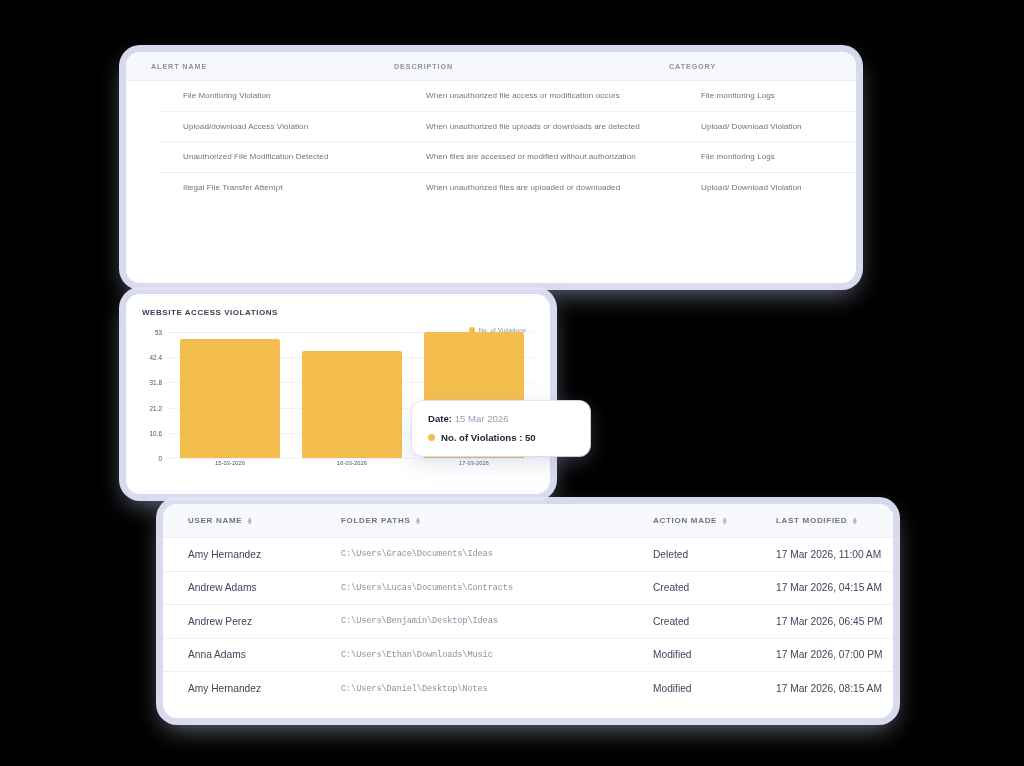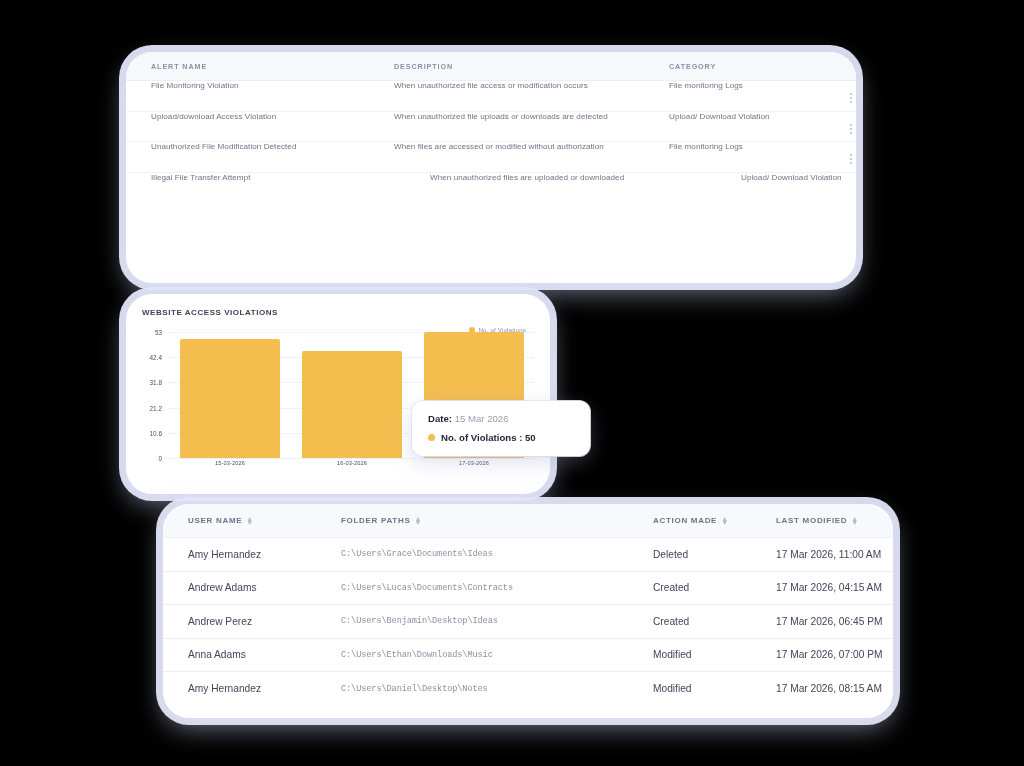--- a/index.html
+++ b/index.html
@@ -12,21 +12,21 @@
     overflow: hidden;
     position: relative;
   }
 
   .stage { position: absolute; inset: 0; }
 
   
   .card {
     position: absolute;
     background: #ffffff;
-    border-radius: 26px;
+    border-radius: 14px;
     box-shadow: 0 0 0 7px rgba(226,229,248,0.95),
                 0 10px 26px rgba(200,206,240,0.55);
   }
 
   
   #alerts-card {
     left: 126px; top: 52px; width: 730px; height: 231px;
     overflow: hidden;
   }
   .alerts-head {
@@ -42,26 +42,27 @@
     color: #8c90a4;
     font-weight: 600;
     text-transform: uppercase;
   }
   .c-alert { width: 210px; flex: none; }
   .c-desc  { width: 308px; flex: none; padding-left: 33px; }
   .c-cat   { width: 175px; flex: none; }
   .c-menu  { flex: 1; text-align: right; padding-right: 22px; }
 
   .alerts-row {
-    display: flex; 
+    display: flex; align-items: center;
     height: 30.5px;
     padding: 0 0 0 25px;
     border-bottom: 1px solid #f1f2f7;
-  }
-  .alerts-row:last-child { border-bottom: none; gap: 36px; }
+    margin-left: 32px;
+  }
+  .alerts-row:last-child { border-bottom: none; }
   .alerts-row .td {
     font-size: 8.1px;
     color: #6f7387;
     letter-spacing: 0.05px;
     white-space: nowrap;
     overflow: hidden;
     text-overflow: ellipsis;
   }
 
   .kebab {

